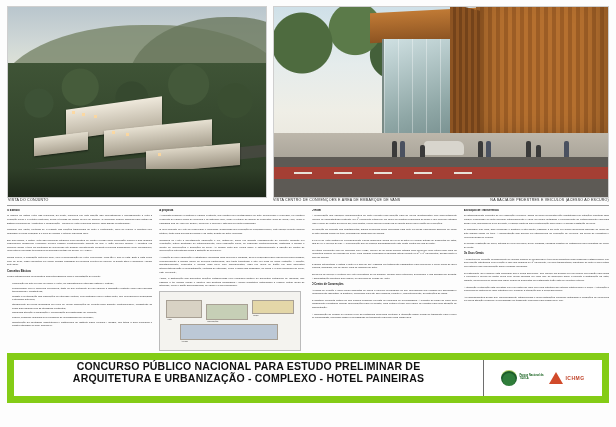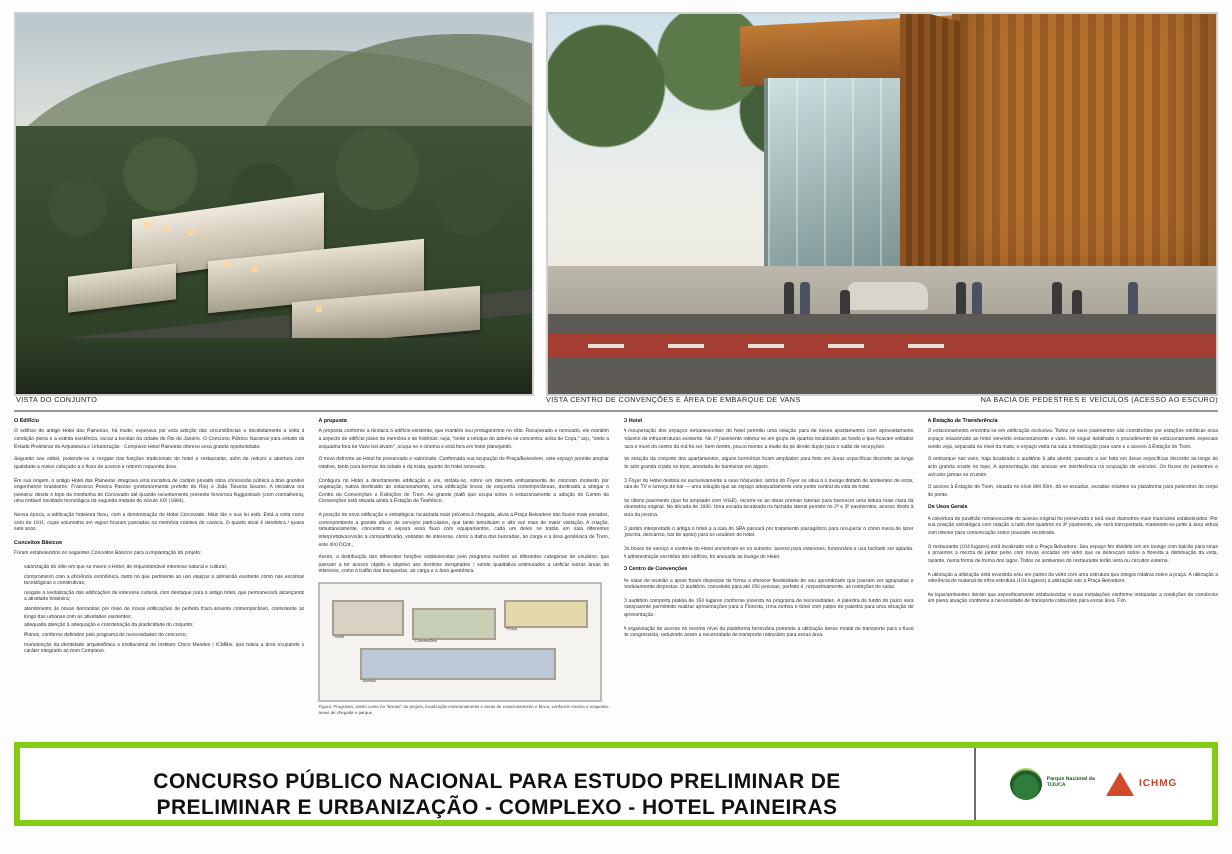--- a/index.html
+++ b/index.html
@@ -138,22 +138,22 @@
   }
   .dg-box{position:absolute;background:#d8d2c4;border:.5px solid #a8a094;}
   .dg-box.g{background:#c6cfb6;}
   .dg-box.y{background:#e4d7a8;}
   .dg-box.b{background:#bcc8d6;}
   .dg-lbl{position:absolute;font-size:2px;color:#333;}
   .dg-cap{font-size:2.2px;color:#444;margin-bottom:3px;}
 
   
   .footer{
-    position:absolute;left:7px;right:7px;bottom:14px;height:36px;
-    border:3px solid #84cc16;display:flex;align-items:flex-end;background:#fff;
+    position:absolute;left:7px;right:7px;bottom:24px;height:36px;
+    border:7px solid #84cc16;display:flex;align-items:flex-start;background:#fff;
   }
   .f-title{
     flex:1;text-align:center;line-height:1.18;
     font-size:10.5px;font-weight:bold;letter-spacing:.2px;color:#111;
   }
   .f-logos{
     width:118px;height:100%;display:flex;align-items:center;justify-content:center;gap:6px;
     border-left:1px solid #6e6e6e;
   }
   .logo-tijuca{display:flex;align-items:center;gap:2px;}
@@ -296,21 +296,21 @@
       <p>A cobertura do pavilhão remanescente do acesso original foi preservada e terá seus diametros mais masculino estabelecidos. Por sua posição estratégica com relação a lado dos quadros no 3º pavimento, ele será transportada, mantendo-se junto à área virtual com interior para comunicação sobre pousado recobrado.</p>
       <p>O restaurante (104 lugares) está localizado sob a Praça Belvedere. Seu espaço fim dividido em um lounge com balcão para sinas e proximos a mezza de jantar pelos com novas escadas em vidro que se debruçam sobre a floresta a distribuição da vista, rasante, numa forma de forma dos lagos. Todos os ambientes do restaurante terão vista ou circuitos externa.</p>
       <p>A utilização a utilização está revestida e/ou em partes da vidro com uma estrutura que integra rotativa sobre a praça. A utilização a referência de material de infra-estrutura (104 lugares) a utilização sob a Praça Belvedere.</p>
       <p>As lojas/ambientes deram que especificamente estabelecidas e suas instalações conforme instaladas a condições de comércios em plena atuação conforme a necessidade de transporte rodoviário para essas área. Fim.</p>
     </div>
   </div>
 
   <div class="footer">
     <div class="f-title">
       <div>CONCURSO PÚBLICO NACIONAL PARA ESTUDO PRELIMINAR DE</div>
-      <div>PRELIMINAR E URBANIZAÇÃO - COMPLEXO - HOTEL PAINEIRAS</div>
+      <div>ARQUITETURA E URBANIZAÇÃO - COMPLEXO - HOTEL PAINEIRAS</div>
     </div>
     <div class="f-logos">
       <div class="logo-tijuca">
         <div class="mark"></div>
         <div class="txt">
           <div>Parque Nacional da</div>
           <div>TIJUCA</div>
         </div>
       </div>
       <div class="logo-ichmg">

